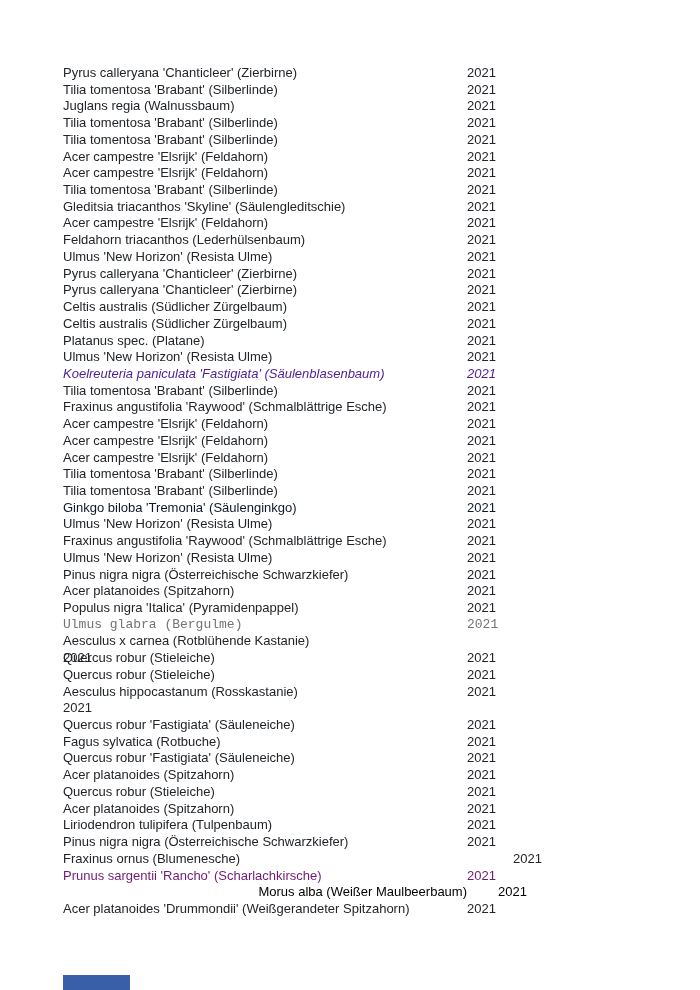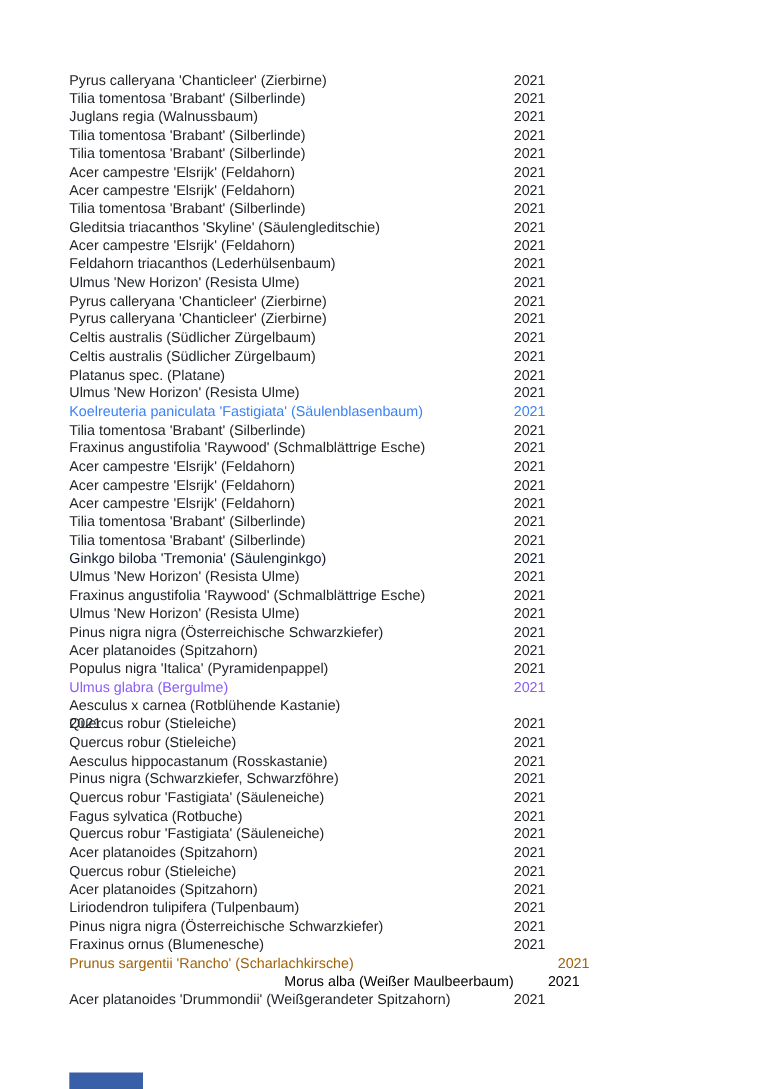--- a/index.html
+++ b/index.html
@@ -131,21 +131,21 @@
     <div class="row" style="color: rgb(33, 37, 41);">
       <span class="name">Platanus spec. (Platane)</span>
       <span class="year">2021</span>
     </div>
 
     <div class="row" style="color: rgb(33, 37, 41);">
       <span class="name">Ulmus 'New Horizon' (Resista Ulme)</span>
       <span class="year">2021</span>
     </div>
 
-    <div class="row" style="color: #3b82f6;">
+    <div class="row" style="color: #4c1d95; font-style: italic;">
       <span class="name">Koelreuteria paniculata 'Fastigiata' (Säulenblasenbaum)</span>
       <span class="year">2021</span>
     </div>
 
     <div class="row" style="color: rgb(33, 37, 41);">
       <span class="name">Tilia tomentosa 'Brabant' (Silberlinde)</span>
       <span class="year">2021</span>
     </div>
 
     <div class="row" style="color: rgb(33, 37, 41);">
@@ -206,21 +206,21 @@
     <div class="row" style="color: rgb(33, 37, 41);">
       <span class="name">Acer platanoides (Spitzahorn)</span>
       <span class="year">2021</span>
     </div>
 
     <div class="row" style="color: rgb(33, 37, 41);">
       <span class="name">Populus nigra 'Italica' (Pyramidenpappel)</span>
       <span class="year">2021</span>
     </div>
 
-    <div class="row" style="color: #8b5cf6;">
+    <div class="row" style="color: #737373; font-family: Liberation Mono, monospace;">
       <span class="name">Ulmus glabra (Bergulme)</span>
       <span class="year">2021</span>
     </div>
 
     <div class="row" style="color: rgb(33, 37, 41); flex-direction: column;">
       <span class="name">Aesculus x carnea (Rotblühende Kastanie)</span>
       <span class="year">2021</span>
     </div>
 
     <div class="row" style="color: rgb(33, 37, 41);">
@@ -232,21 +232,20 @@
       <span class="name">Quercus robur (Stieleiche)</span>
       <span class="year">2021</span>
     </div>
 
     <div class="row" style="color: rgb(33, 37, 41);">
       <span class="name">Aesculus hippocastanum (Rosskastanie)</span>
       <span class="year">2021</span>
     </div>
 
     <div class="row" style="color: rgb(33, 37, 41);">
-      <span class="name">Pinus nigra (Schwarzkiefer, Schwarzföhre)</span>
       <span class="year">2021</span>
     </div>
 
     <div class="row" style="color: rgb(33, 37, 41);">
       <span class="name">Quercus robur 'Fastigiata' (Säuleneiche)</span>
       <span class="year">2021</span>
     </div>
 
     <div class="row" style="color: rgb(33, 37, 41);">
       <span class="name">Fagus sylvatica (Rotbuche)</span>
@@ -276,26 +275,26 @@
     <div class="row" style="color: rgb(33, 37, 41);">
       <span class="name">Liriodendron tulipifera (Tulpenbaum)</span>
       <span class="year">2021</span>
     </div>
 
     <div class="row" style="color: rgb(33, 37, 41);">
       <span class="name">Pinus nigra nigra (Österreichische Schwarzkiefer)</span>
       <span class="year">2021</span>
     </div>
 
-    <div class="row" style="color: rgb(33, 37, 41);">
+    <div class="row" style="color: rgb(33, 37, 41); gap: 46px;">
       <span class="name">Fraxinus ornus (Blumenesche)</span>
       <span class="year">2021</span>
     </div>
 
-    <div class="row" style="color: #a16207; gap: 40px;">
+    <div class="row" style="color: #701a75;">
       <span class="name">Prunus sargentii 'Rancho' (Scharlachkirsche)</span>
       <span class="year">2021</span>
     </div>
 
     <div class="row" style="color: #000000; text-align: right;">
       <span class="name">Morus alba (Weißer Maulbeerbaum)</span>
       <span class="year">2021</span>
     </div>
 
     <div class="row" style="color: rgb(33, 37, 41);">

